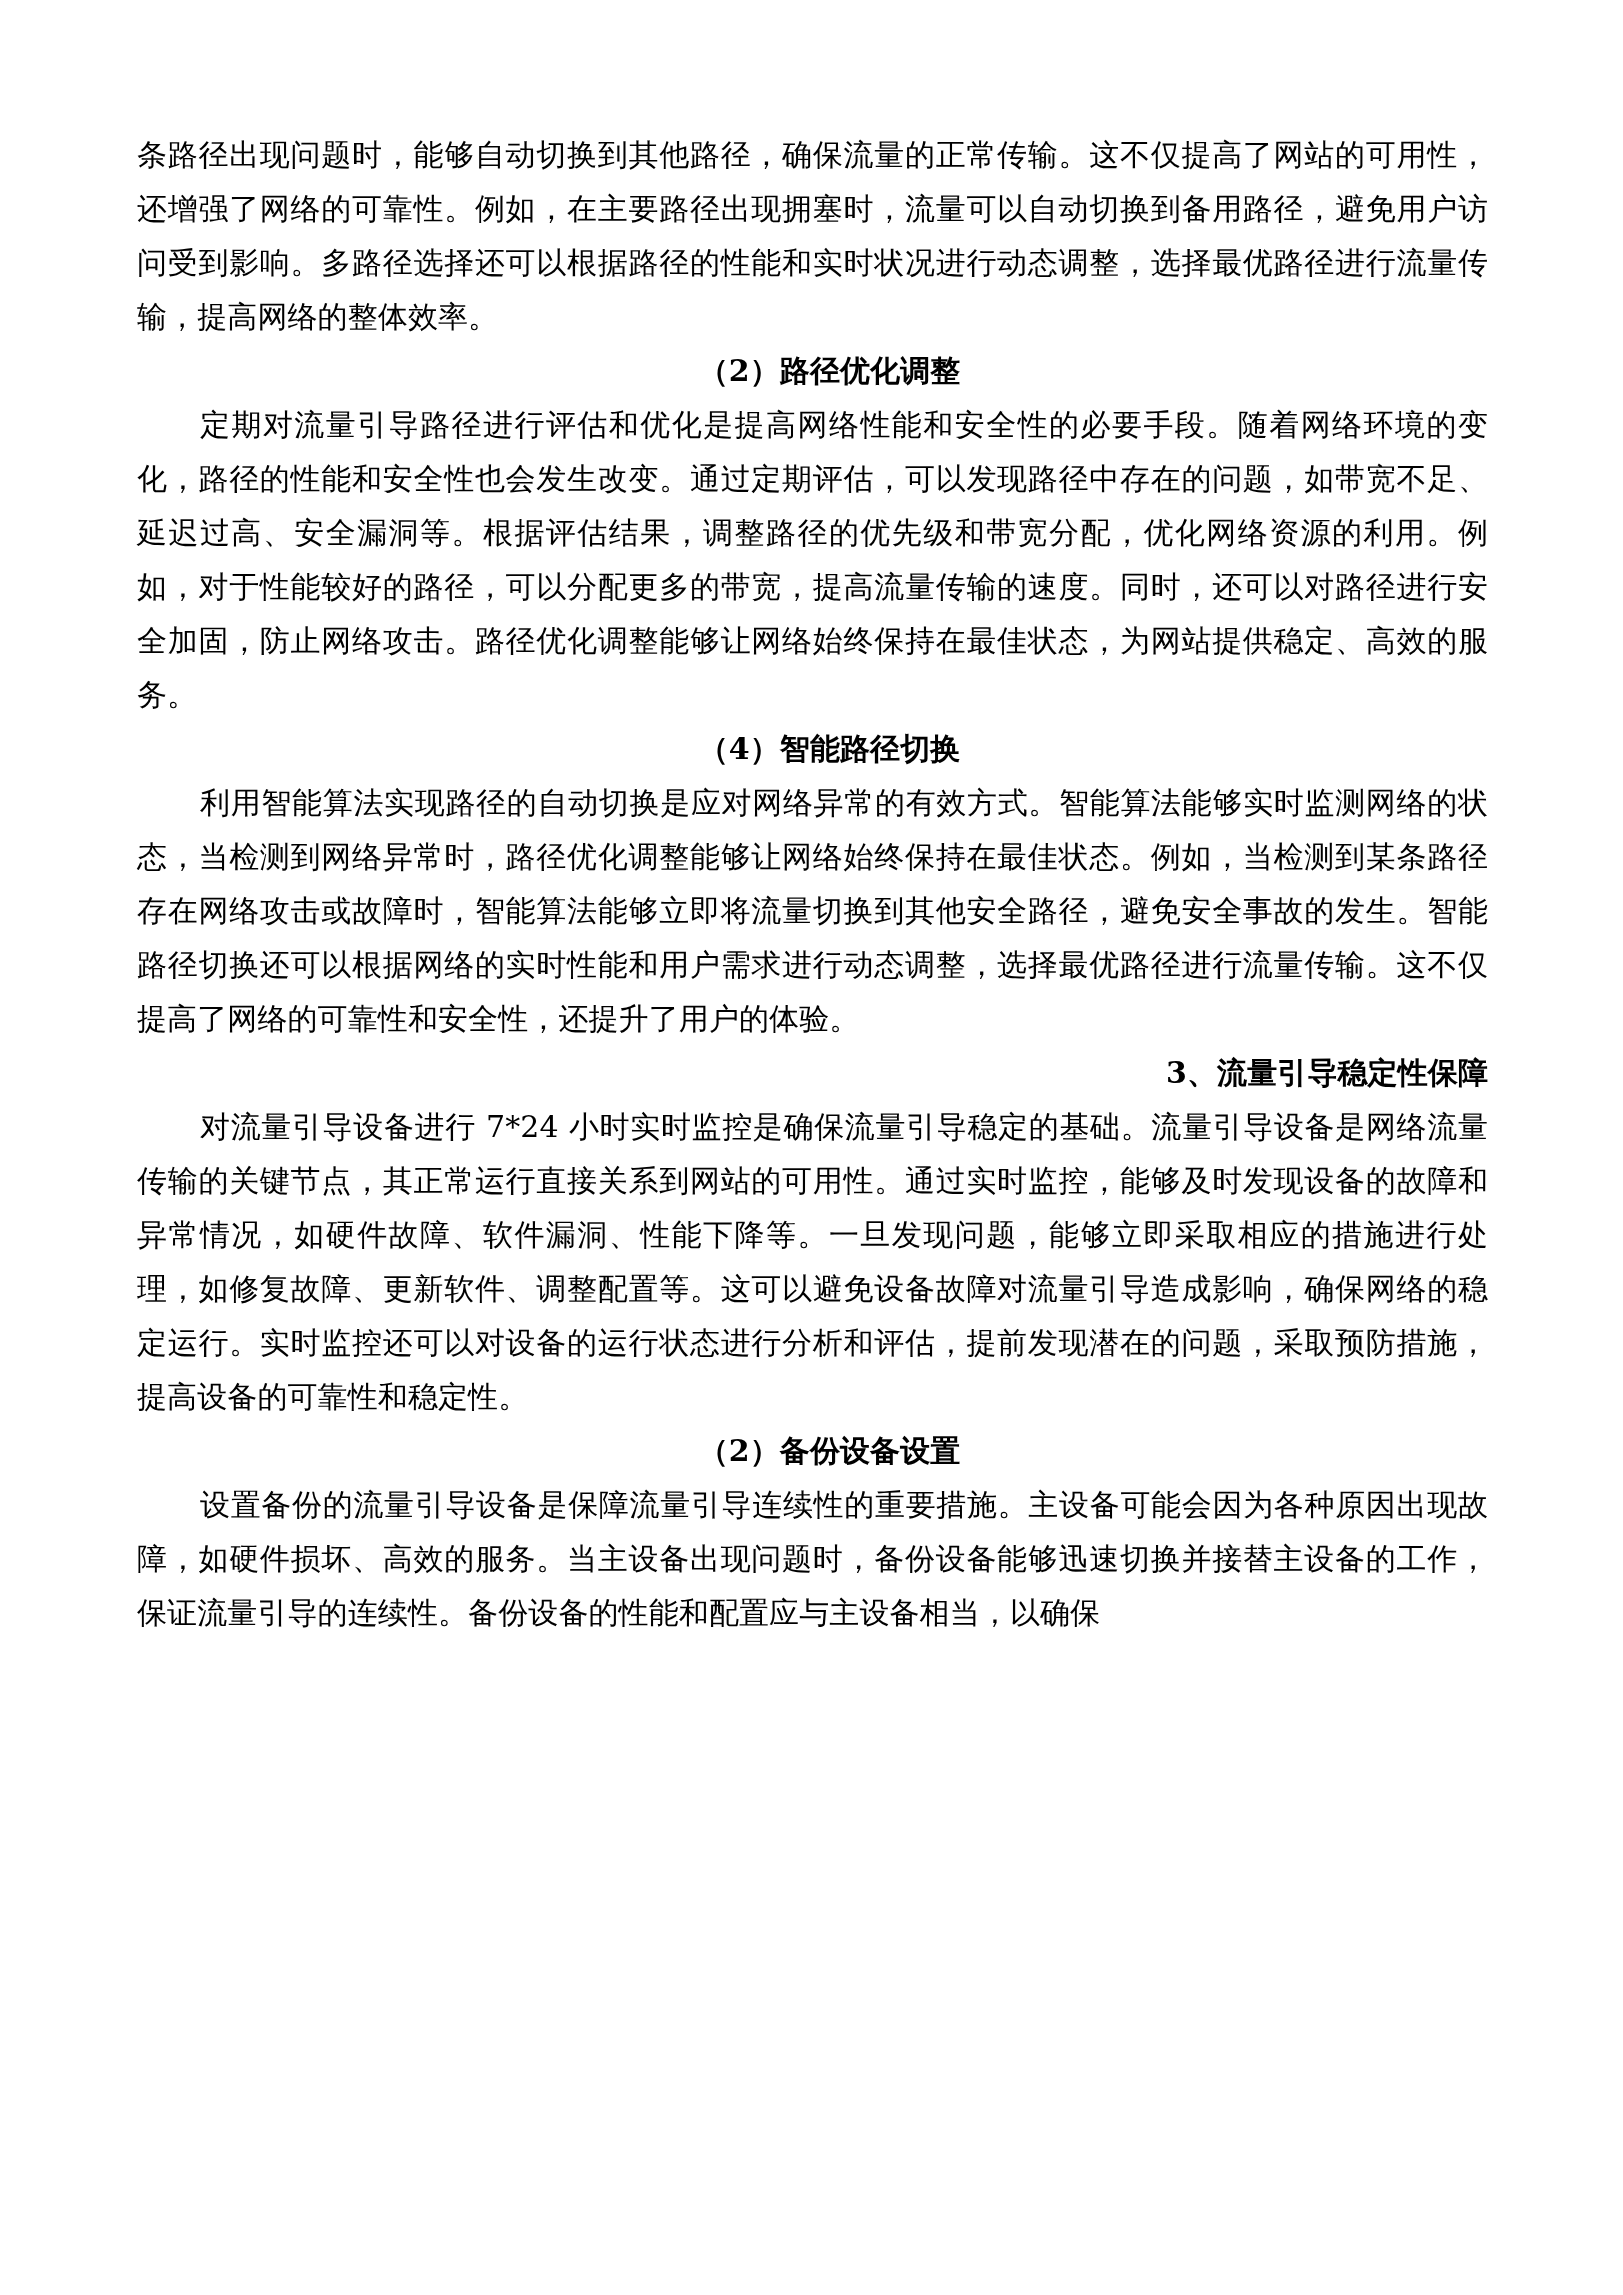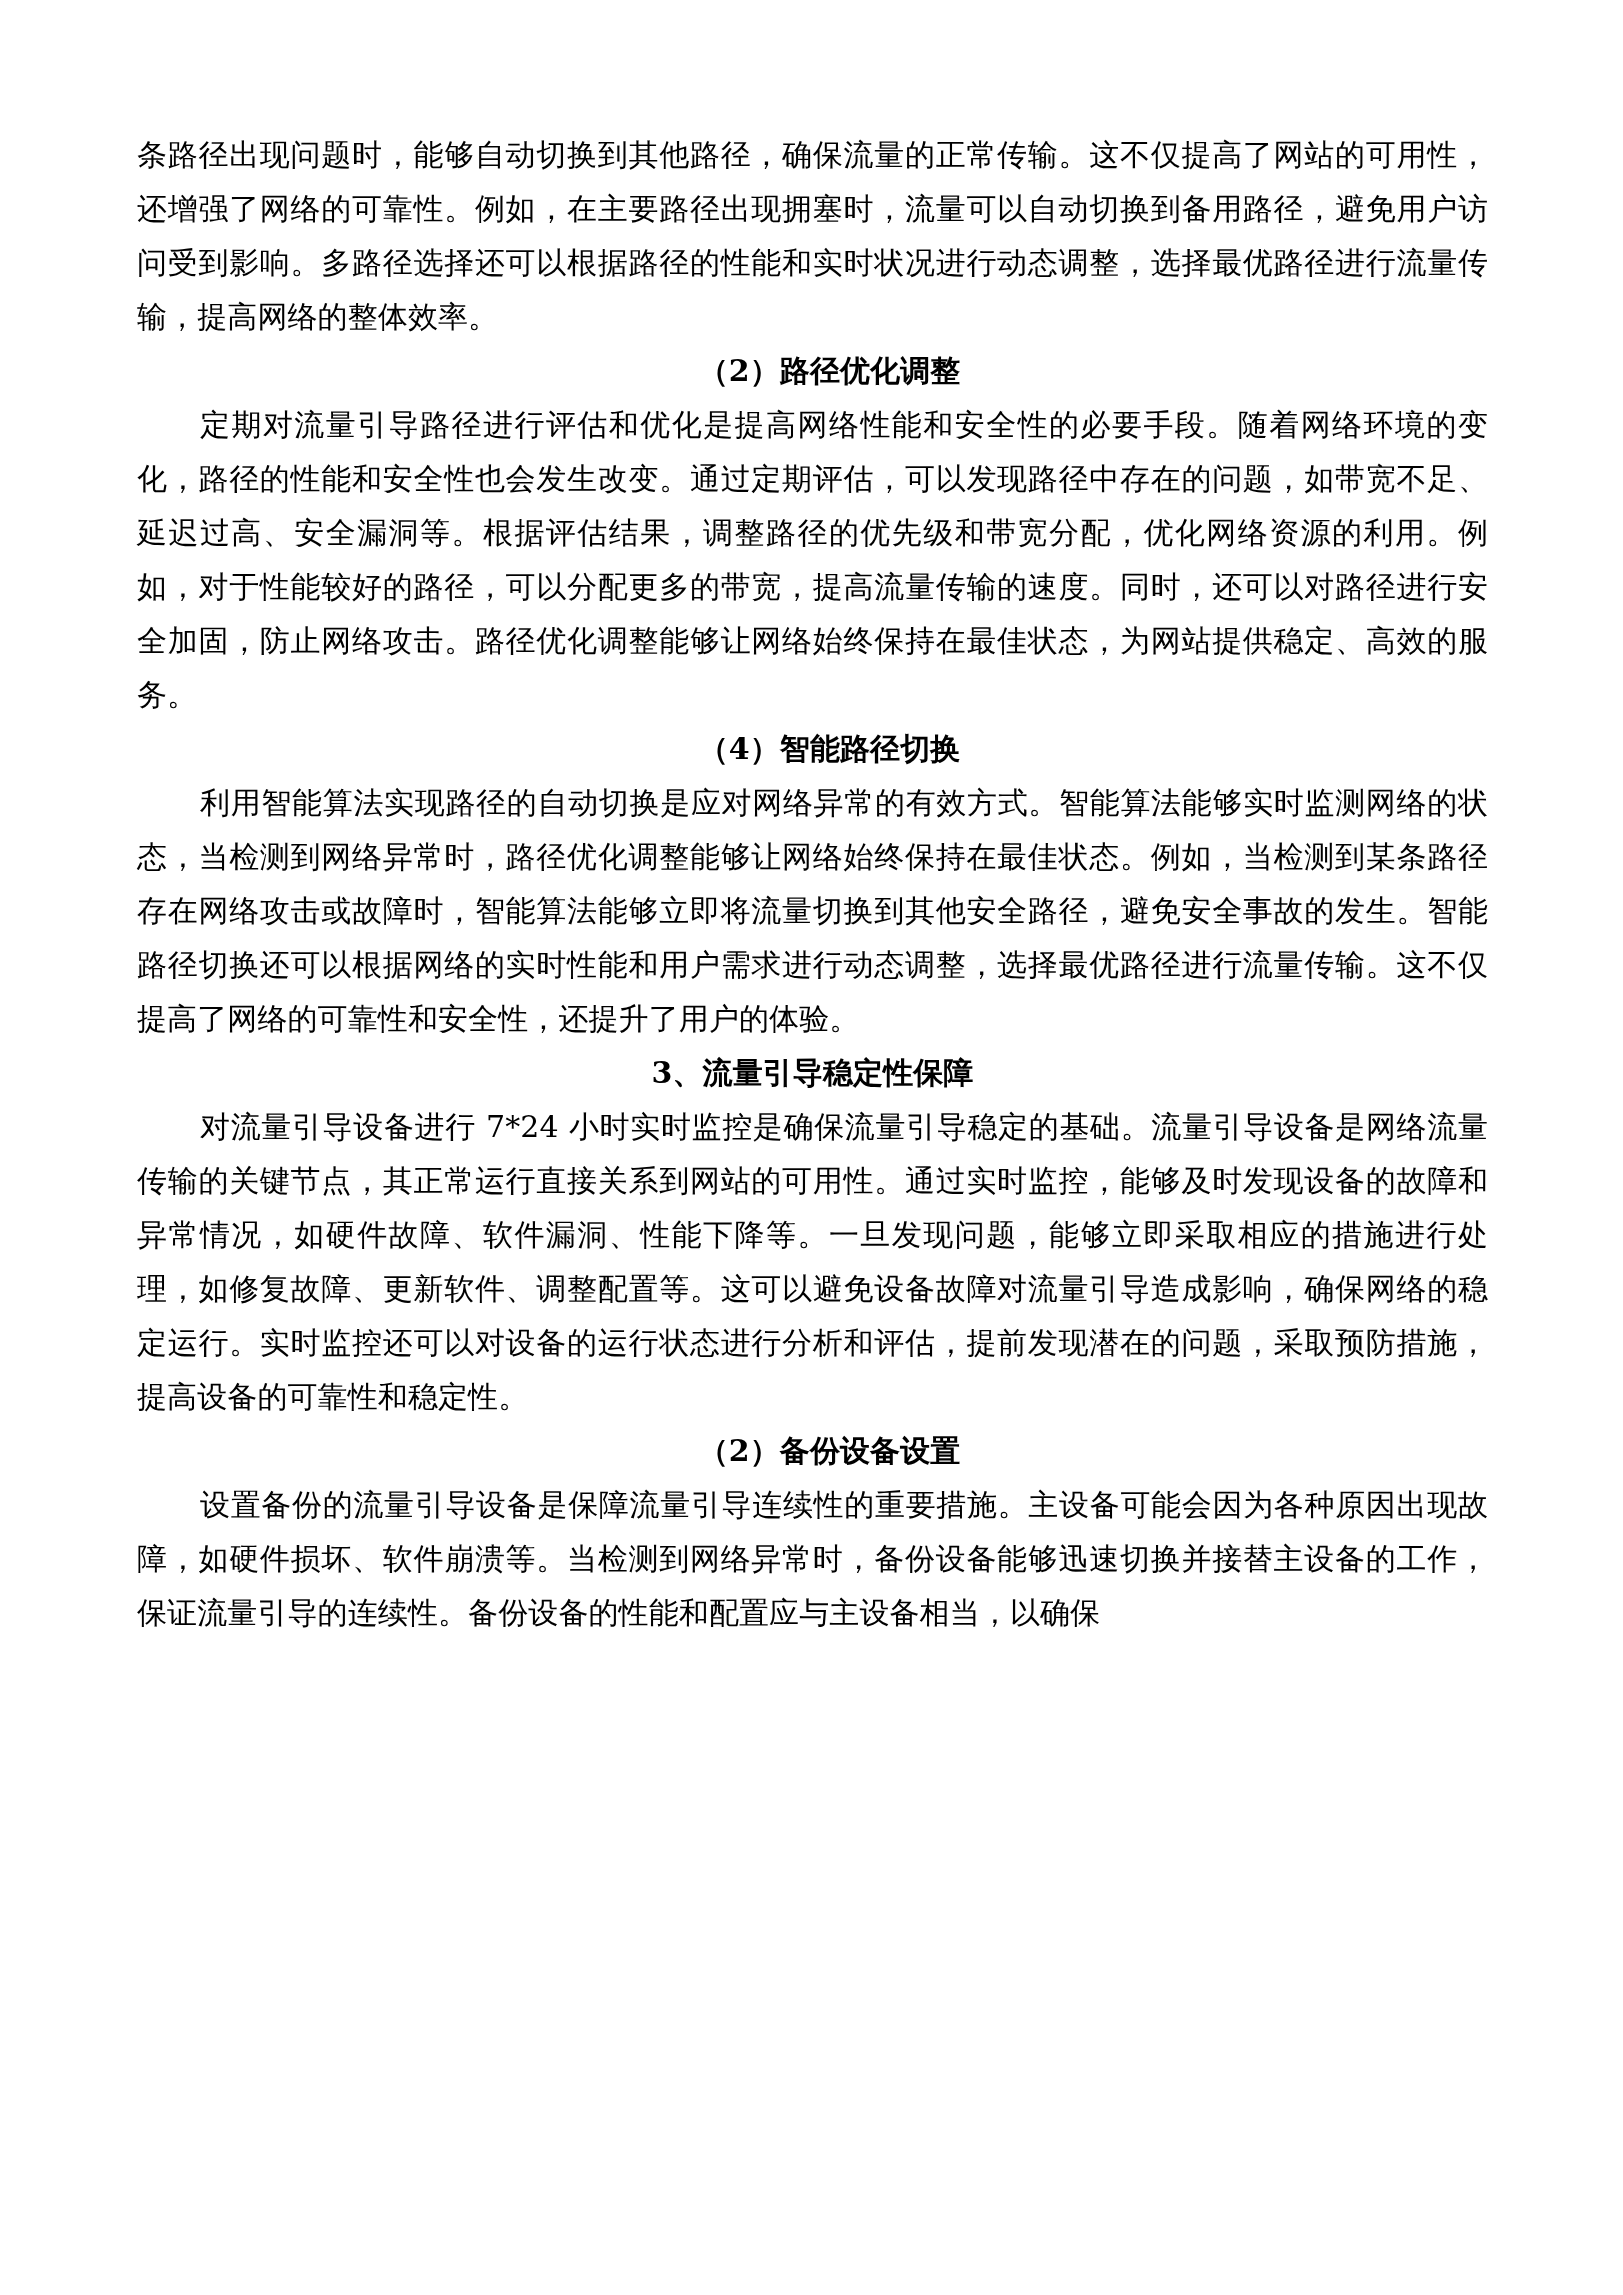--- a/index.html
+++ b/index.html
@@ -47,33 +47,33 @@
     font-weight: bold;
     text-align: center;
     letter-spacing: 0.1px;
   }
   .heading-num {
     font-size: 30px;
     line-height: 54px;
     margin: 0;
     text-indent: 0;
     font-weight: bold;
-    text-align: center;
+    text-align: right;
     letter-spacing: 0.1px;
   }
 </style>
 </head>
 <body>
 
 <div class="page">
   <div class="doc-body" id="doc-body">
       <p class="para no-indent">条路径出现问题时，能够自动切换到其他路径，确保流量的正常传输。这不仅提高了网站的可用性，还增强了网络的可靠性。例如，在主要路径出现拥塞时，流量可以自动切换到备用路径，避免用户访问受到影响。多路径选择还可以根据路径的性能和实时状况进行动态调整，选择最优路径进行流量传输，提高网络的整体效率。</p>
       <p class="heading-sub">（2）路径优化调整</p>
       <p class="para">定期对流量引导路径进行评估和优化是提高网络性能和安全性的必要手段。随着网络环境的变化，路径的性能和安全性也会发生改变。通过定期评估，可以发现路径中存在的问题，如带宽不足、延迟过高、安全漏洞等。根据评估结果，调整路径的优先级和带宽分配，优化网络资源的利用。例如，对于性能较好的路径，可以分配更多的带宽，提高流量传输的速度。同时，还可以对路径进行安全加固，防止网络攻击。路径优化调整能够让网络始终保持在最佳状态，为网站提供稳定、高效的服务。</p>
       <p class="heading-sub">（4）智能路径切换</p>
       <p class="para">利用智能算法实现路径的自动切换是应对网络异常的有效方式。智能算法能够实时监测网络的状态，当检测到网络异常时，路径优化调整能够让网络始终保持在最佳状态。例如，当检测到某条路径存在网络攻击或故障时，智能算法能够立即将流量切换到其他安全路径，避免安全事故的发生。智能路径切换还可以根据网络的实时性能和用户需求进行动态调整，选择最优路径进行流量传输。这不仅提高了网络的可靠性和安全性，还提升了用户的体验。</p>
       <p class="heading-num">3、流量引导稳定性保障</p>
       <p class="para">对流量引导设备进行 7*24 小时实时监控是确保流量引导稳定的基础。流量引导设备是网络流量传输的关键节点，其正常运行直接关系到网站的可用性。通过实时监控，能够及时发现设备的故障和异常情况，如硬件故障、软件漏洞、性能下降等。一旦发现问题，能够立即采取相应的措施进行处理，如修复故障、更新软件、调整配置等。这可以避免设备故障对流量引导造成影响，确保网络的稳定运行。实时监控还可以对设备的运行状态进行分析和评估，提前发现潜在的问题，采取预防措施，提高设备的可靠性和稳定性。</p>
       <p class="heading-sub">（2）备份设备设置</p>
-      <p class="para">设置备份的流量引导设备是保障流量引导连续性的重要措施。主设备可能会因为各种原因出现故障，如硬件损坏、软件崩溃等。当检测到网络异常时，备份设备能够迅速切换并接替主设备的工作，保证流量引导的连续性。备份设备的性能和配置应与主设备相当，以确保</p>
+      <p class="para">设置备份的流量引导设备是保障流量引导连续性的重要措施。主设备可能会因为各种原因出现故障，如硬件损坏、高效的服务。当主设备出现问题时，备份设备能够迅速切换并接替主设备的工作，保证流量引导的连续性。备份设备的性能和配置应与主设备相当，以确保</p>
     </div>
 </div>
 
 
 </body></html>

